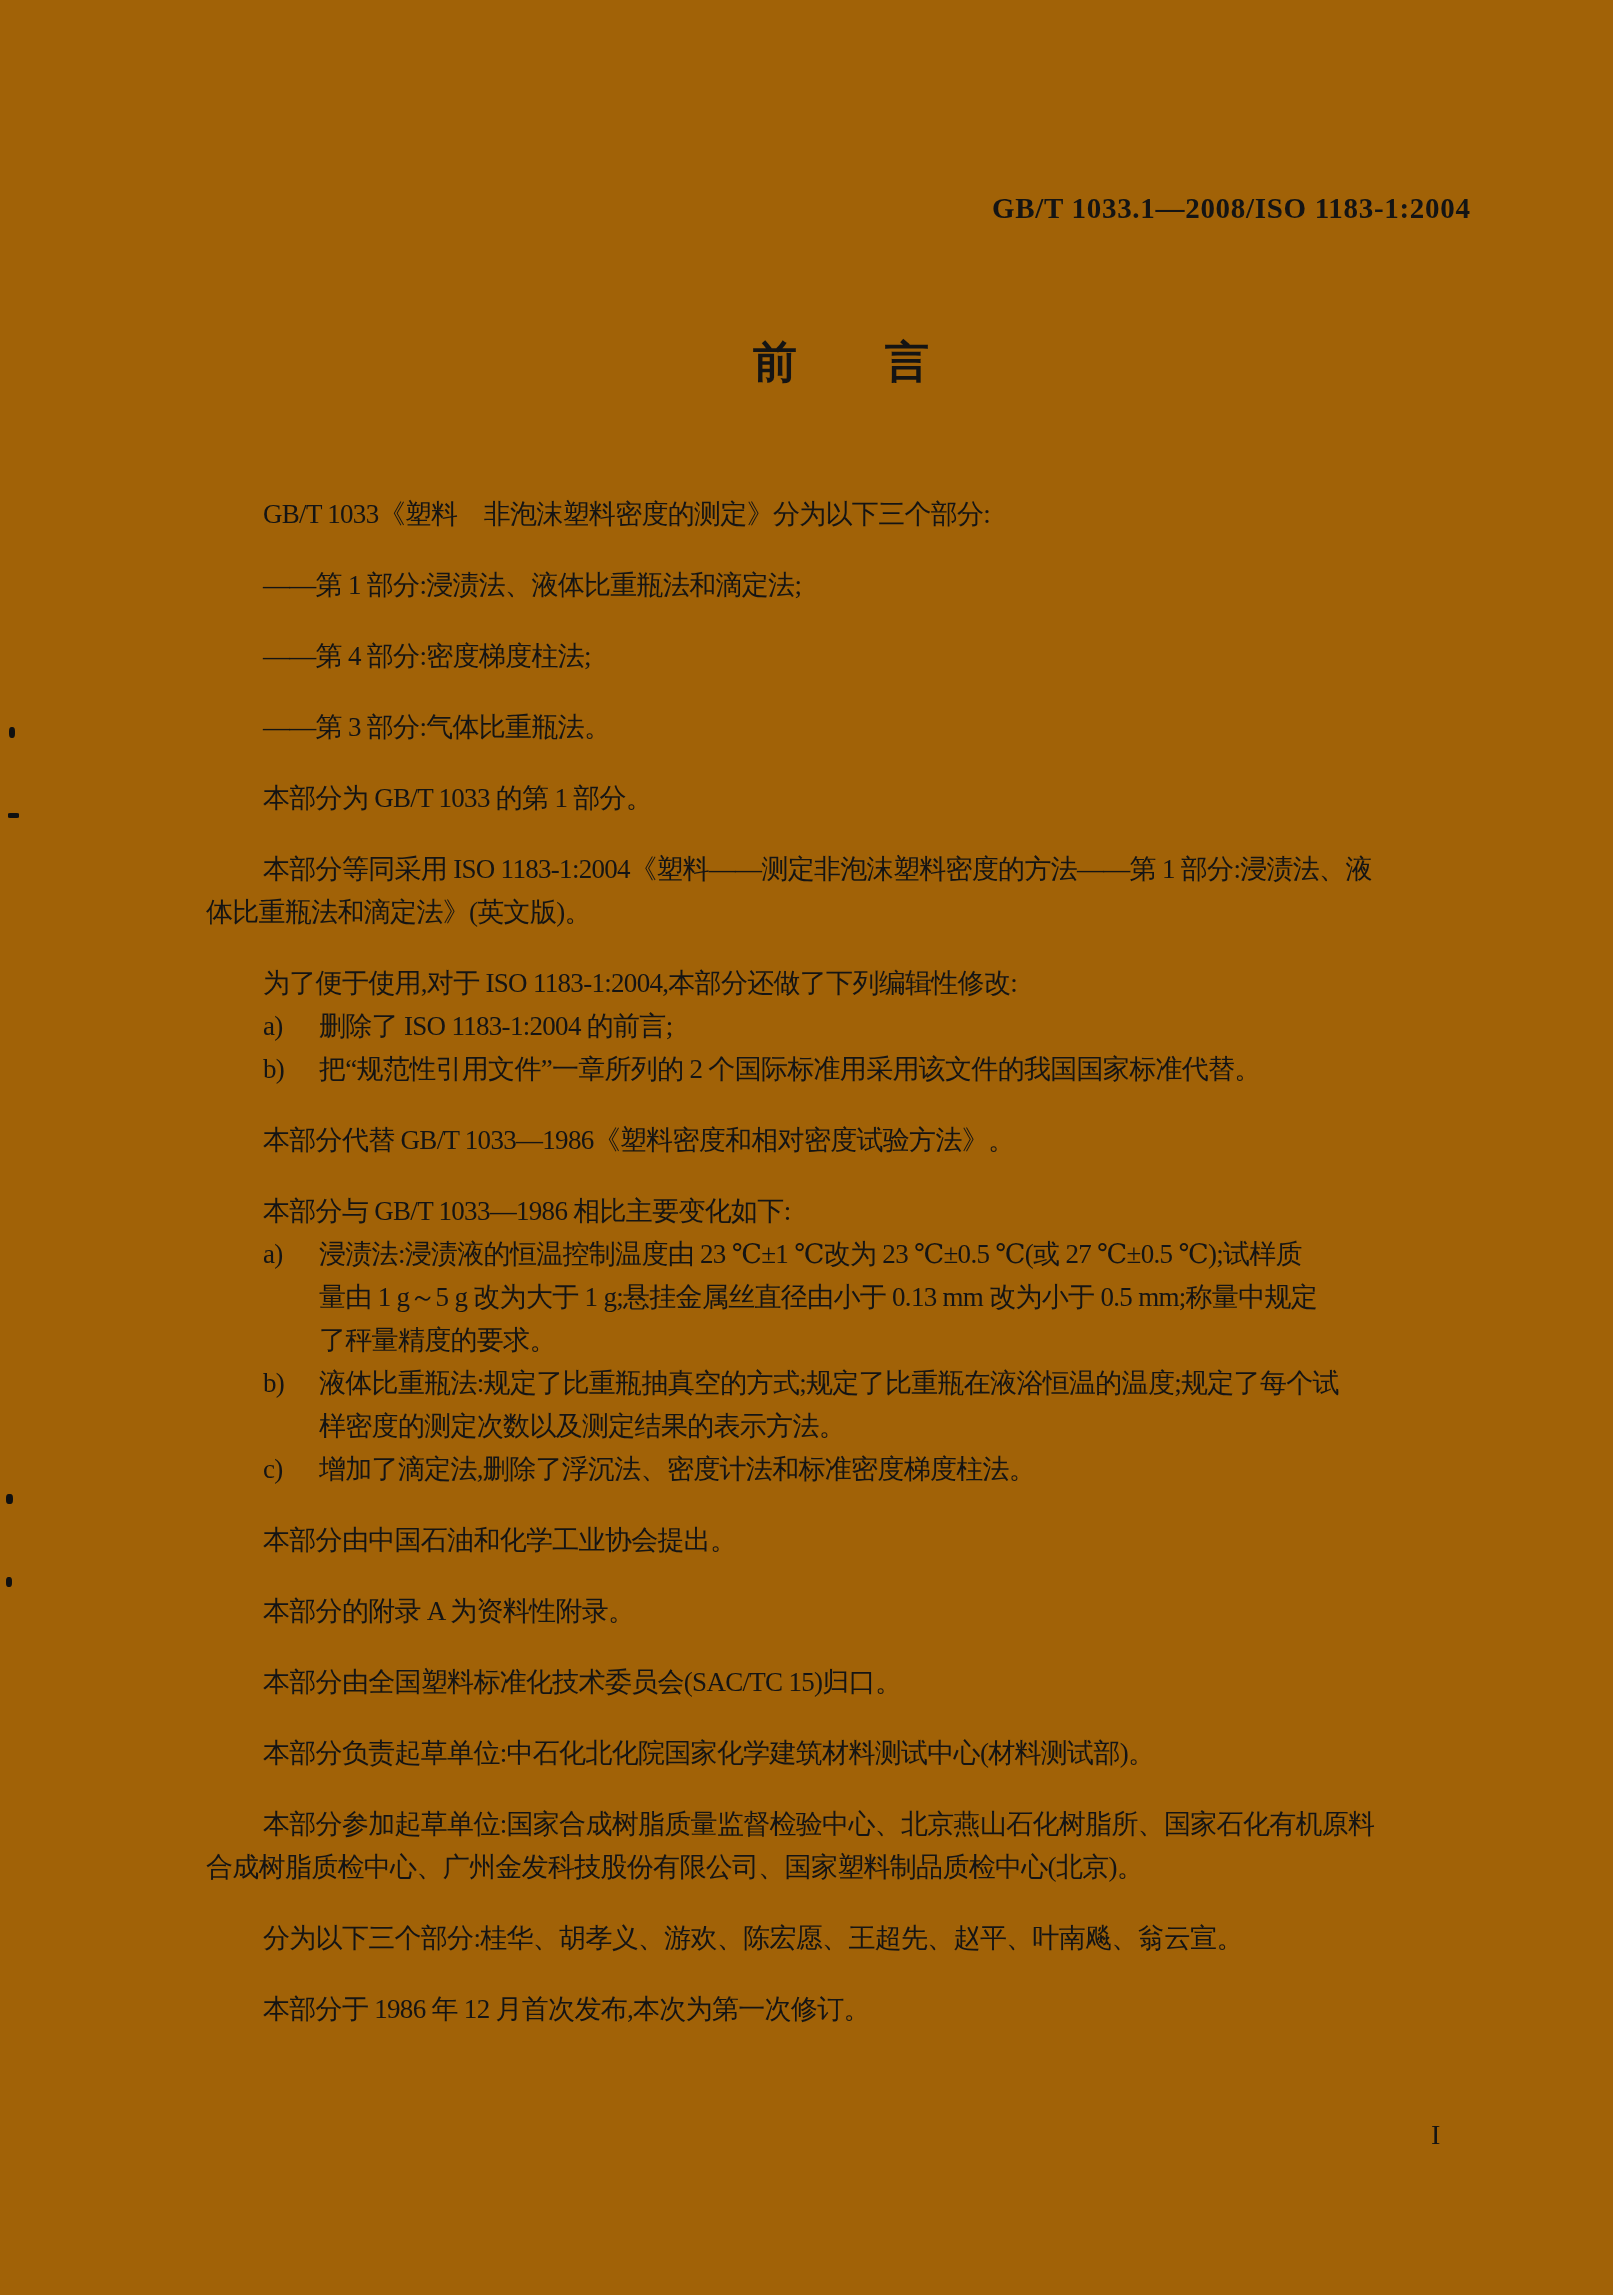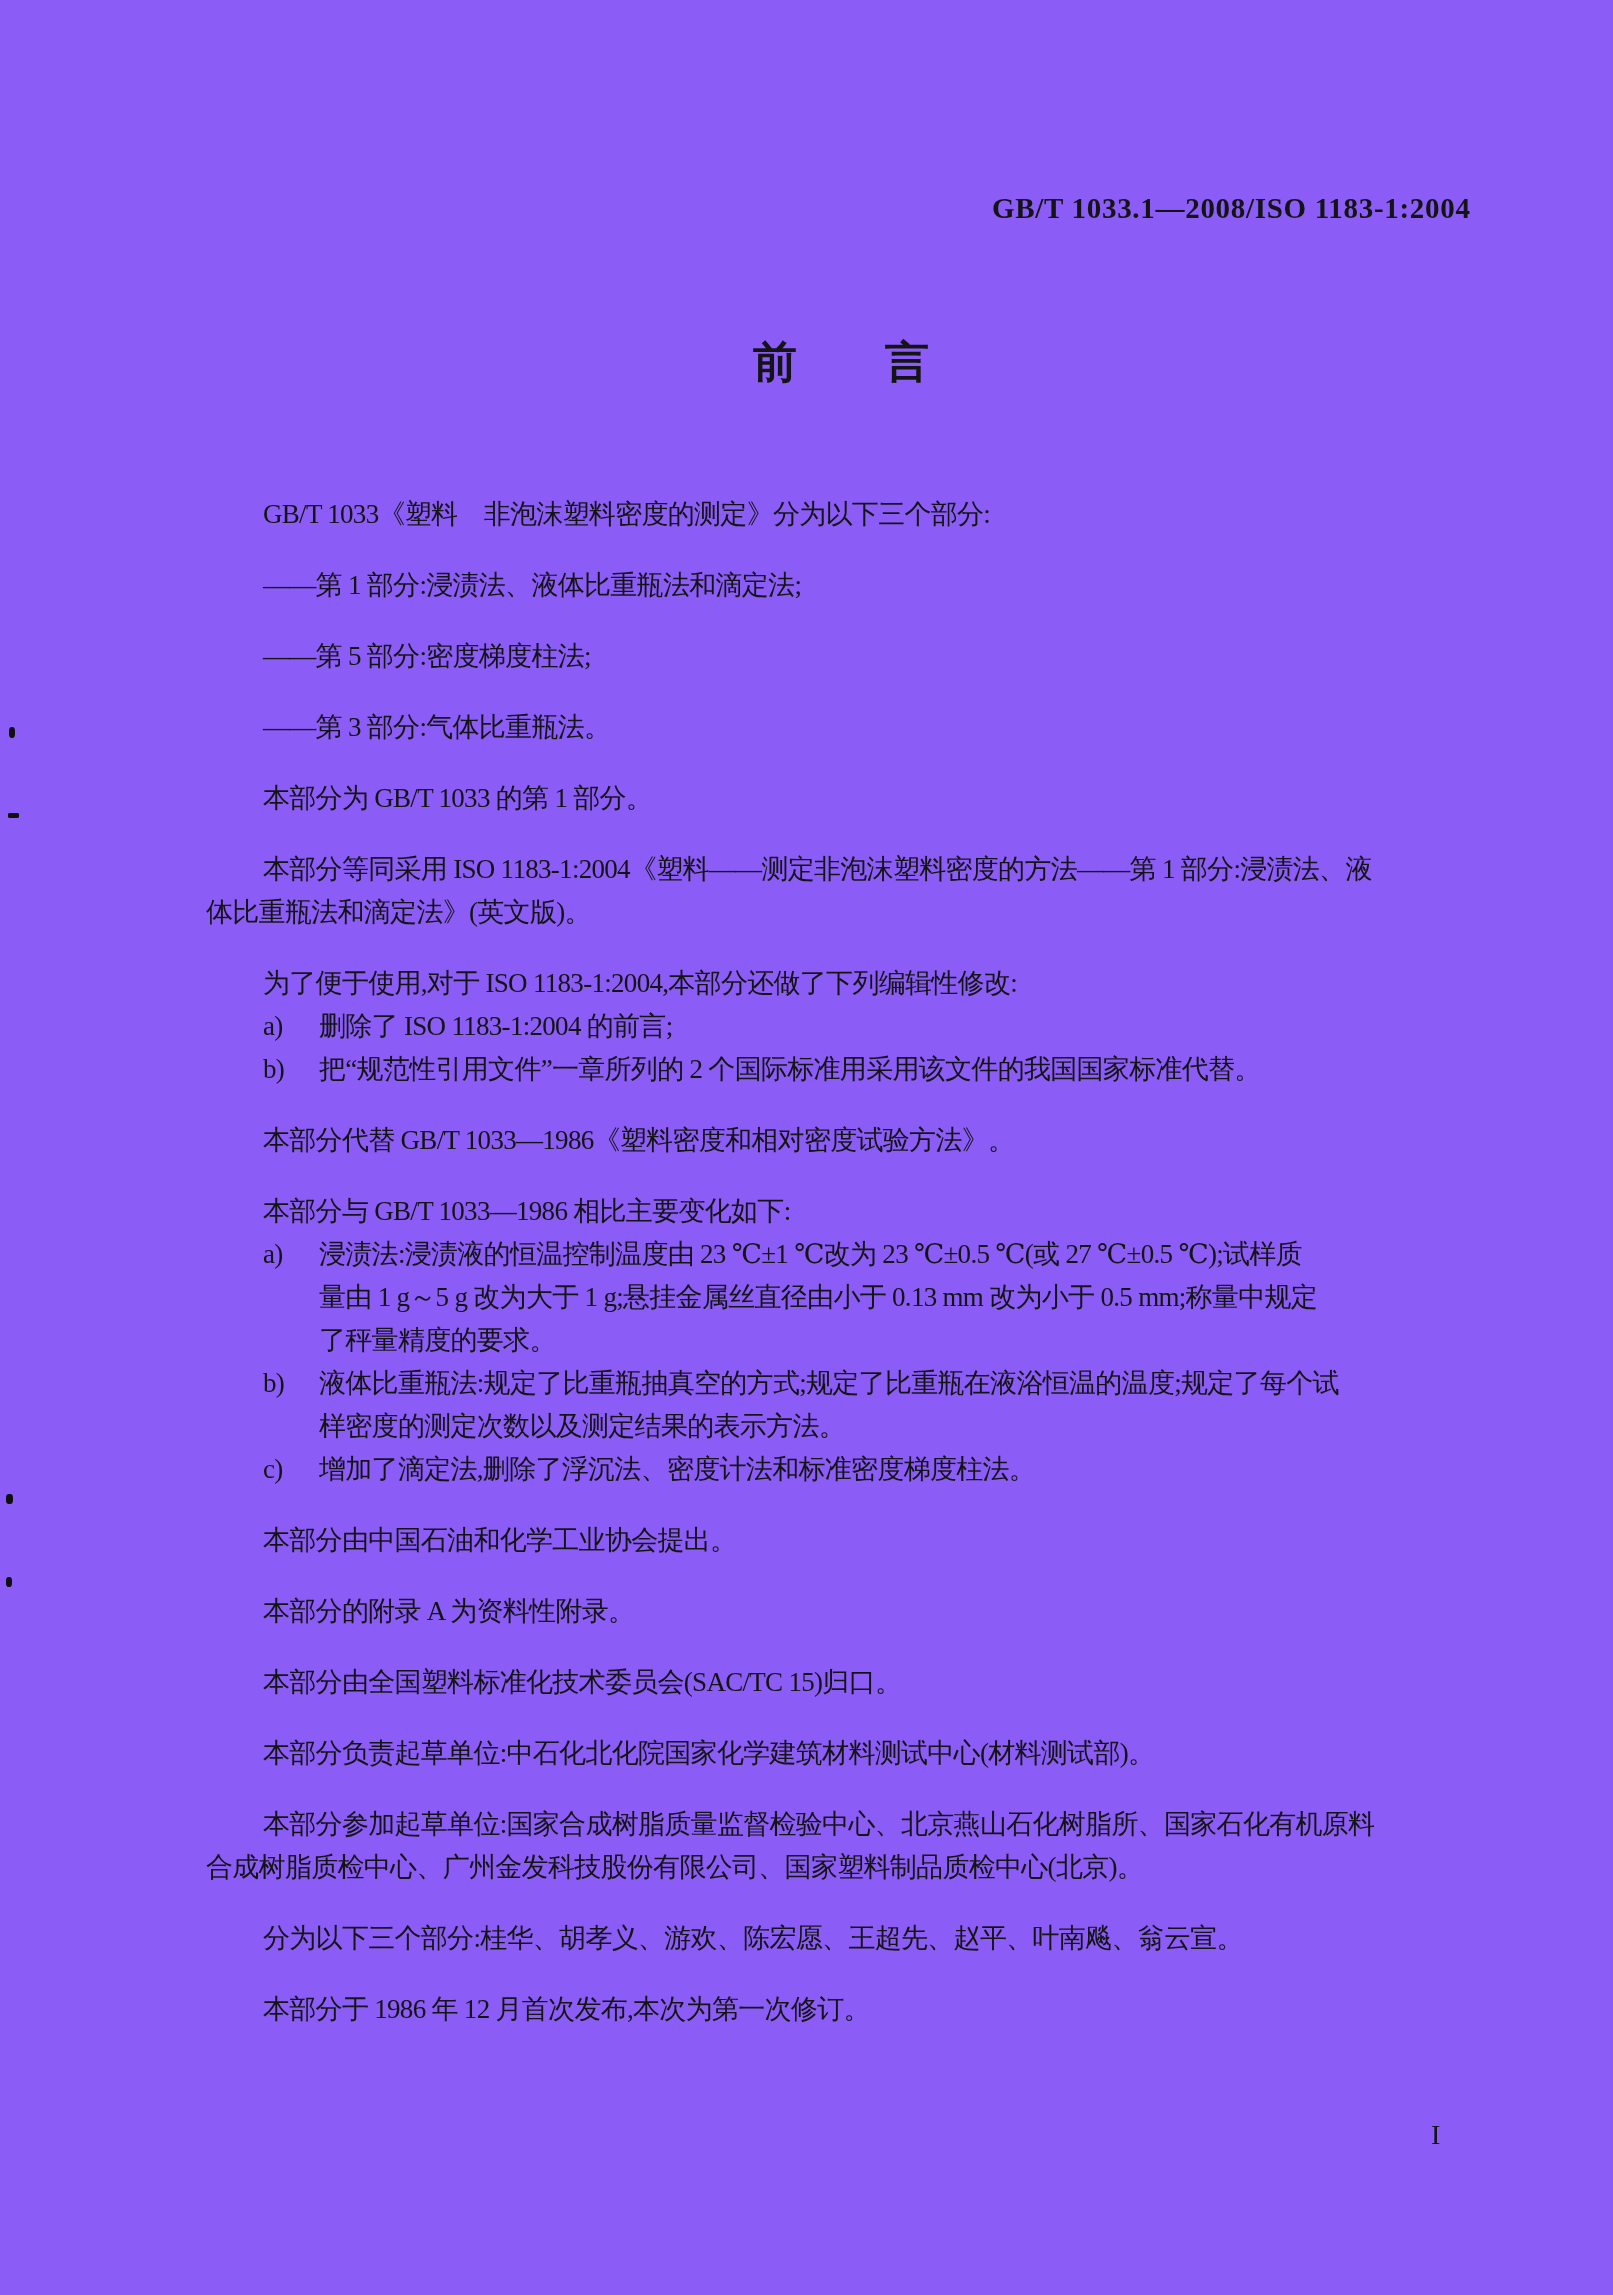--- a/index.html
+++ b/index.html
@@ -1,21 +1,21 @@
 <!DOCTYPE html>
 <html lang="zh" style="font-size:10.5px"><head>
 <meta charset="utf-8">
 <style>
   html,body{margin:0;padding:0;background:#9a9a9a;}
   .page{
     position:relative;
     width:1614px;
     height:2295px;
     margin:0 auto;
-    background:#8b5cf6;
+    background:#a16207;
     color:#141414;
     font-family:"Liberation Serif","DejaVu Serif",serif;
     overflow:hidden;
   }
   .std-header{
     position:absolute;
     left:992px;
     top:192px;
     font-size:29px;
     font-weight:700;
@@ -78,21 +78,21 @@
 
 <div class="page">
 
   <div class="std-header">GB/T 1033.1—2008/ISO 1183-1:2004</div>
 
   <h1 class="doc-title">前言</h1>
 
   <div class="foreword">
       <div class="line indent"><span>GB/T 1033《塑料　非泡沫塑料密度的测定》分为以下三个部分:</span></div>
       <div class="line indent"><span>——第 1 部分:浸渍法、液体比重瓶法和滴定法;</span></div>
-      <div class="line indent"><span>——第 5 部分:密度梯度柱法;</span></div>
+      <div class="line indent"><span>——第 4 部分:密度梯度柱法;</span></div>
       <div class="line indent"><span>——第 3 部分:气体比重瓶法。</span></div>
       <div class="line indent"><span>本部分为 GB/T 1033 的第 1 部分。</span></div>
       <div class="line indent"><span>本部分等同采用 ISO 1183-1:2004《塑料——测定非泡沫塑料密度的方法——第 1 部分:浸渍法、液</span></div>
       <div class="line flush"><span>体比重瓶法和滴定法》(英文版)。</span></div>
       <div class="line indent"><span>为了便于使用,对于 ISO 1183-1:2004,本部分还做了下列编辑性修改:</span></div>
       <div class="line item"><span class="marker">a)</span><span>删除了 ISO 1183-1:2004 的前言;</span></div>
       <div class="line item"><span class="marker">b)</span><span>把“规范性引用文件”一章所列的 2 个国际标准用采用该文件的我国国家标准代替。</span></div>
       <div class="line indent"><span>本部分代替 GB/T 1033—1986《塑料密度和相对密度试验方法》。</span></div>
       <div class="line indent"><span>本部分与 GB/T 1033—1986 相比主要变化如下:</span></div>
       <div class="line item"><span class="marker">a)</span><span>浸渍法:浸渍液的恒温控制温度由 23 ℃±1 ℃改为 23 ℃±0.5 ℃(或 27 ℃±0.5 ℃);试样质</span></div>

